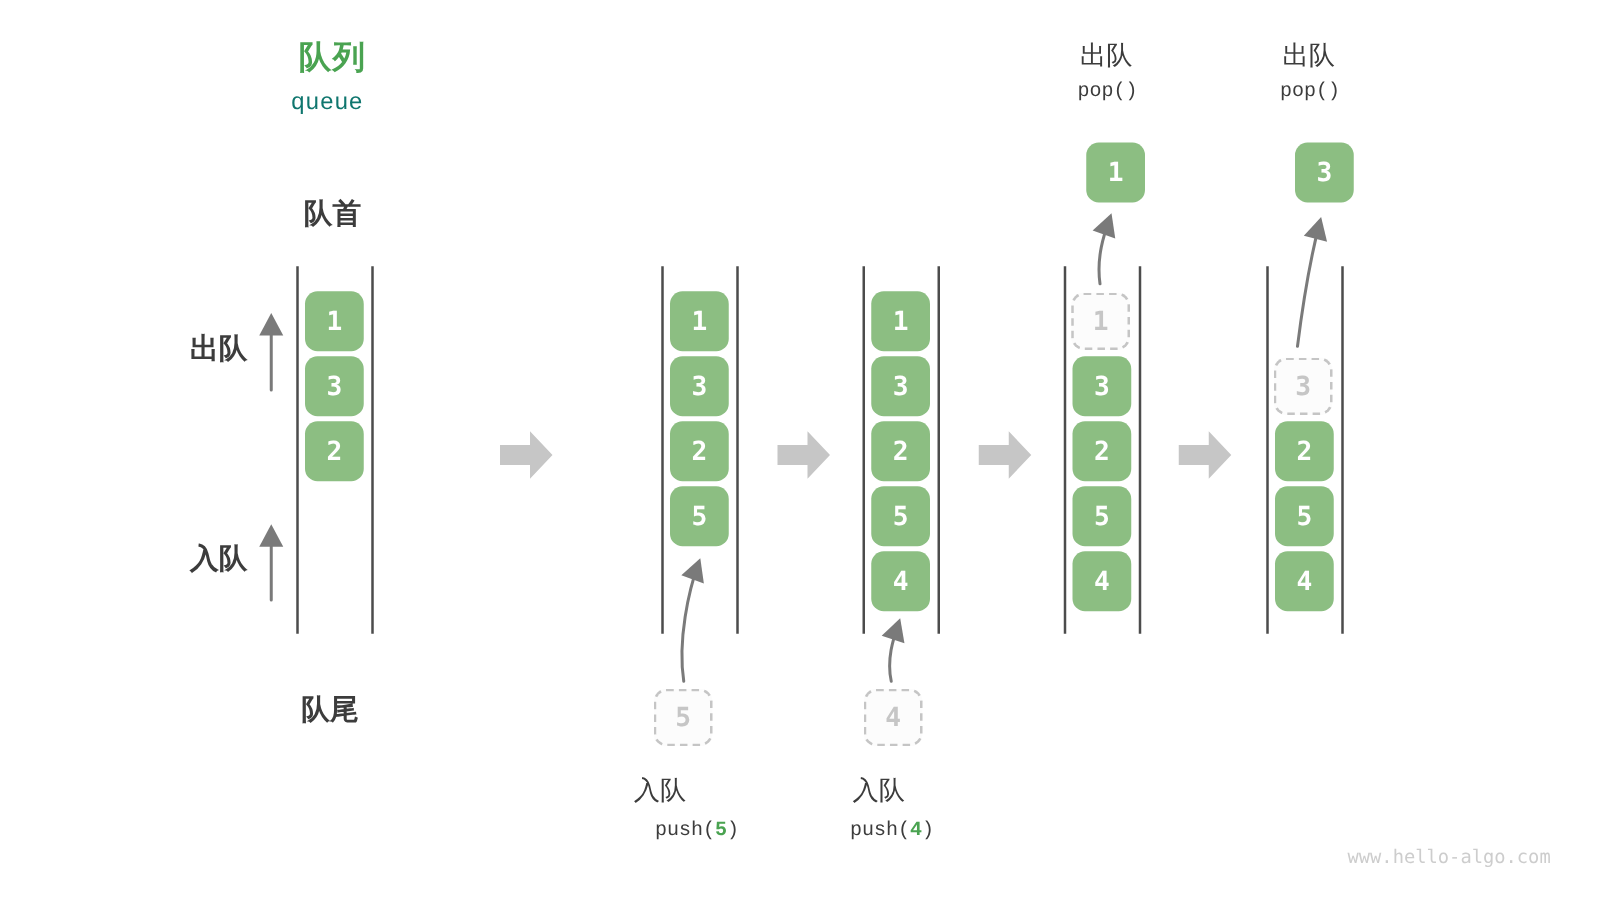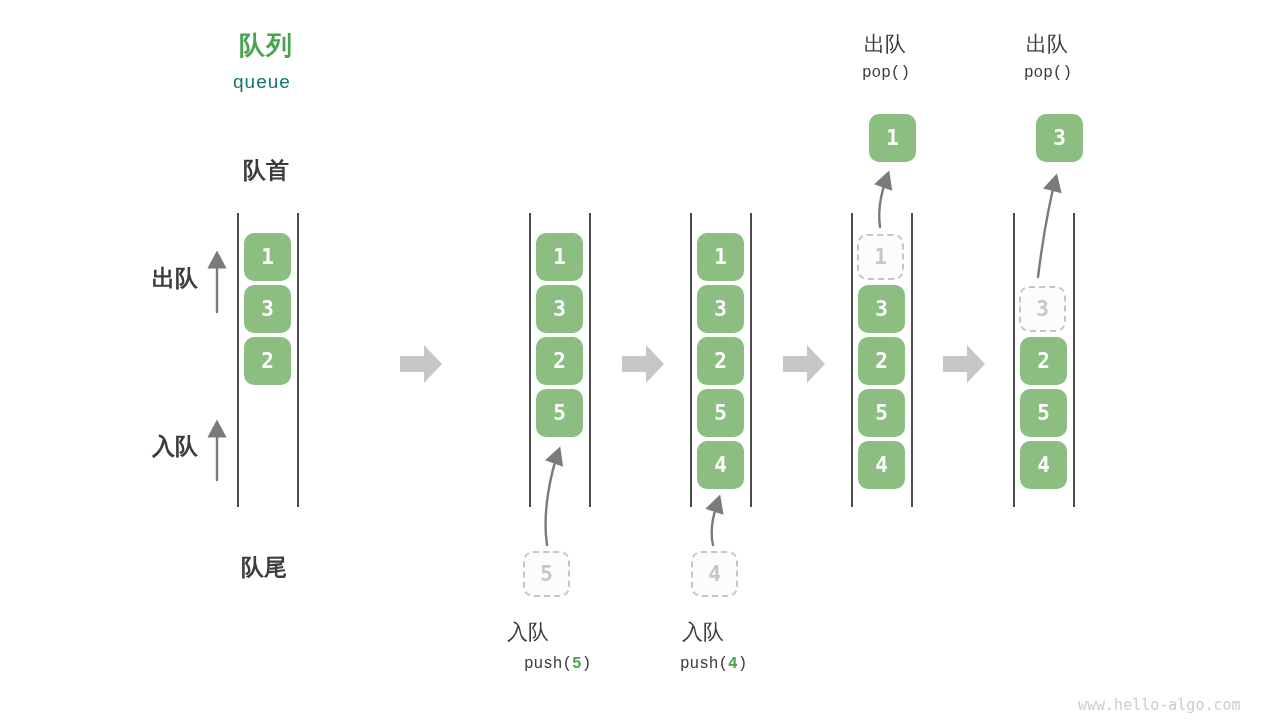--- a/index.html
+++ b/index.html
@@ -19,21 +19,21 @@
     border-radius:10px; background:#FCFCFC; color:#C6C6C6;
     font-family:"DejaVu Sans Mono", monospace; font-weight:bold; font-size:21px;
     display:flex; align-items:center; justify-content:center;
   }
   .zh { position:absolute; color:#3C3C3C; font-size:23px; font-weight:bold; white-space:nowrap; }
   .zh-op { position:absolute; color:#3C3C3C; font-size:21px; font-weight:normal; white-space:nowrap; }
   .code { position:absolute; color:#3C3C3C; font-family:Liberation Mono, monospace; font-size:16px; white-space:nowrap; }
   .code .arg { color:#4AA351; font-weight:bold; }
   .title-zh { position:absolute; color:#4AA351; font-size:26px; font-weight:bold; letter-spacing:1px; }
   .title-en { position:absolute; color:#0f766e; font-size:19px; letter-spacing:1px; }
-  .watermark { position:absolute; left:1078px; top:676px; font-family:"DejaVu Sans Mono", monospace; font-size:15px; color:#CDCDCD;margin-top:20px; }
+  .watermark { position:absolute; left:1078px; top:676px; font-family:"DejaVu Sans Mono", monospace; font-size:15px; color:#CDCDCD; }
   .overlay { position:absolute; left:0; top:0; width:1280px; height:720px; pointer-events:none; }
 </style>
 </head>
 <body>
 
 <div class="canvas">
 
   <div class="title-zh" style="left:239px; top:28px;">队列</div>
   <div class="title-en" style="left:233px; top:71px;">queue</div>
 

